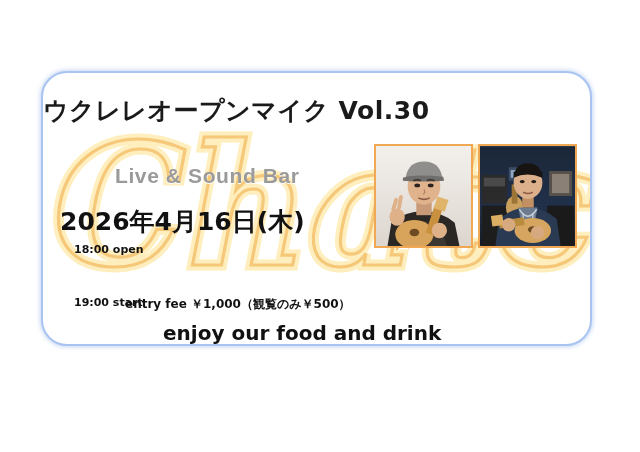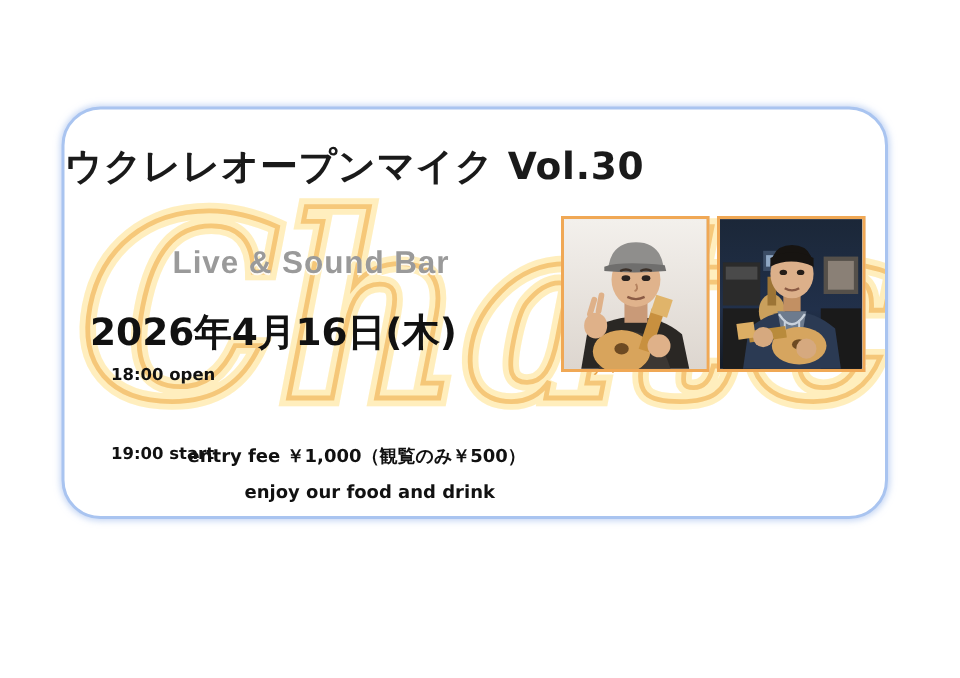--- a/index.html
+++ b/index.html
@@ -156,21 +156,21 @@
     z-index: 6;
     white-space: nowrap;
   }
 
   
   #food-note {
     position: absolute;
     left: 120px;
     top: 248px;
     font-family: "DejaVu Sans", sans-serif;
-    font-size: 12px;
+    font-size: 20px;
     font-weight: 700;
     color: #111111;
     z-index: 6;
     white-space: nowrap;
   }
 
   
   #host-photos {
     position: absolute;
     left: 331px;

